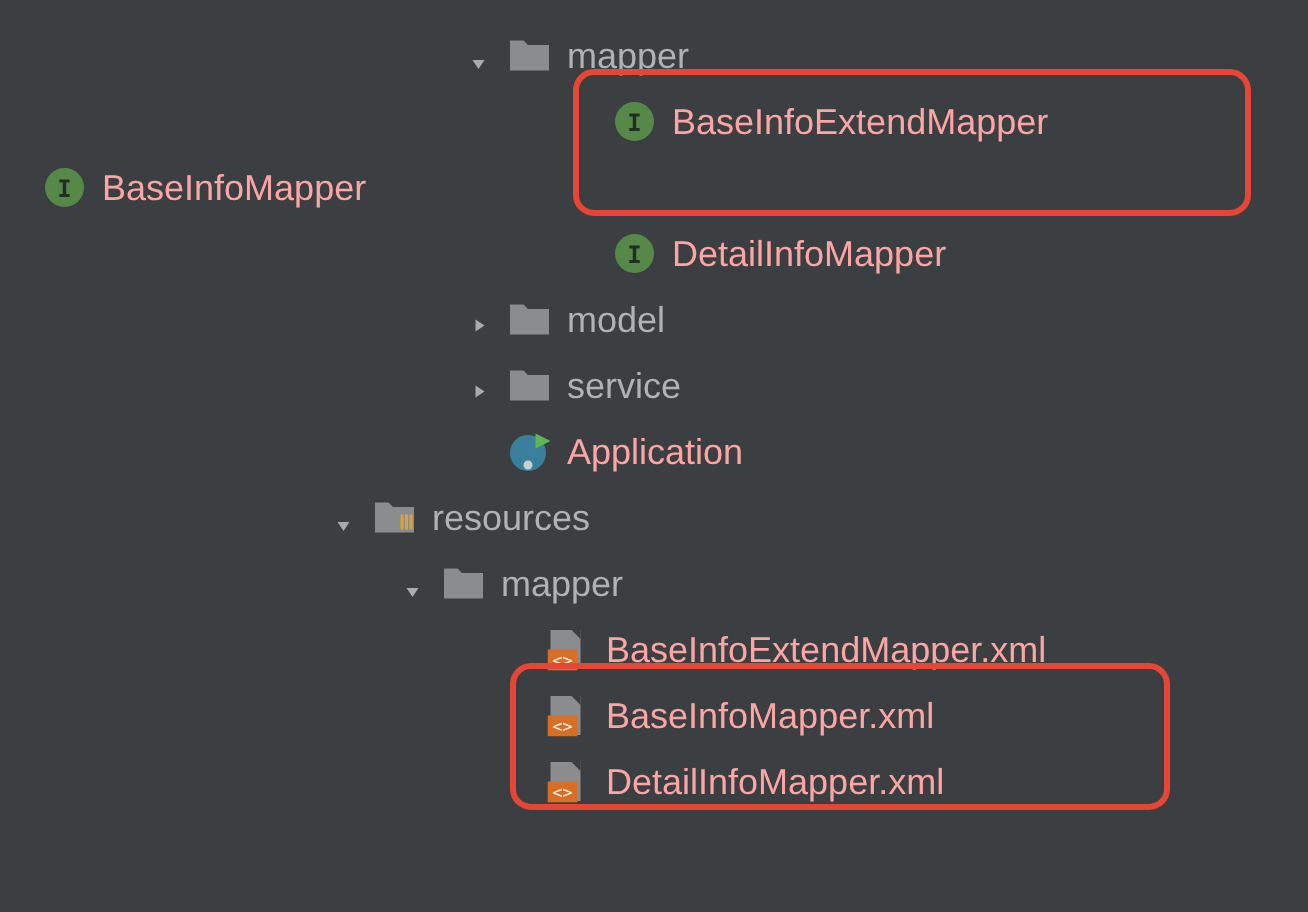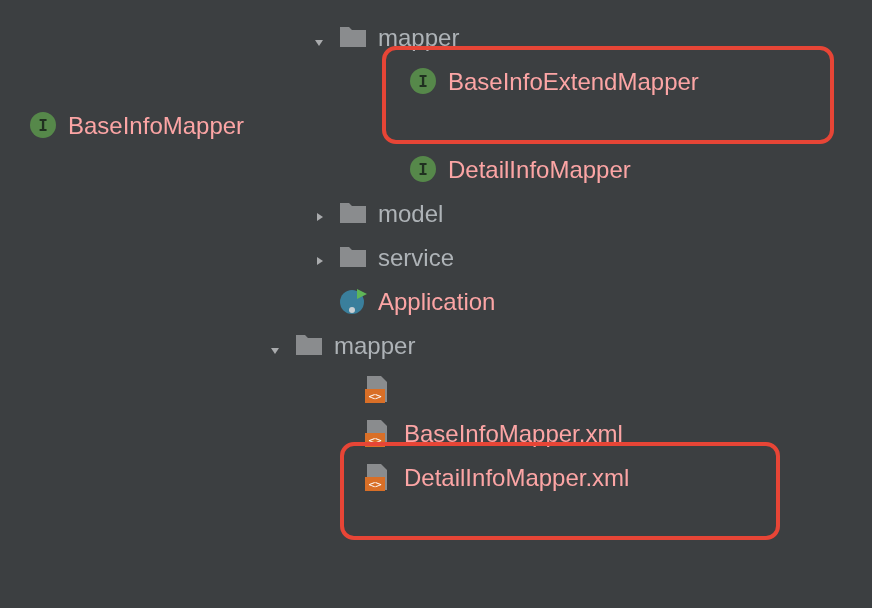--- a/index.html
+++ b/index.html
@@ -175,20 +175,33 @@
     <span class="icon-slot">
       <svg width="30" height="30" viewBox="0 0 30 30">
         <circle cx="14" cy="16" r="12" fill="#3a7f9c"></circle>
         <circle cx="14" cy="24" r="3" fill="#c9d0d4"></circle>
         <path d="M19 3 L29 8 L19 13 Z" fill="#5fb658"></path>
       </svg>
     </span>
     <span class="label green-text">Application</span>
   </div>
 
+  <div class="row" style="padding-left:220px">
+    <span class="arrow">
+        <svg width="14" height="14">
+          <use href="#arrow-down"></use>
+        </svg>
+      </span>
+    <span class="icon-slot">
+        <svg width="28" height="28">
+          <use href="#folder-resources-icon"></use>
+        </svg>
+      </span>
+    <span class="label">resources</span>
+  </div>
 
   <div class="row" style="padding-left:266px">
     <span class="arrow">
         <svg width="14" height="14">
           <use href="#arrow-down"></use>
         </svg>
       </span>
     <span class="icon-slot">
         <svg width="28" height="28">
           <use href="#folder-icon"></use>
@@ -197,20 +210,21 @@
     <span class="label">mapper</span>
   </div>
 
   <div class="row" style="padding-left:336px">
     <span class="arrow"></span>
     <span class="icon-slot">
         <svg width="28" height="28">
           <use href="#xml-icon"></use>
         </svg>
       </span>
+    <span class="label green-text">BaseInfoExtendMapper.xml</span>
   </div>
   <div class="row" style="padding-left:336px">
     <span class="arrow"></span>
     <span class="icon-slot">
         <svg width="28" height="28">
           <use href="#xml-icon"></use>
         </svg>
       </span>
     <span class="label green-text">BaseInfoMapper.xml</span>
   </div>

